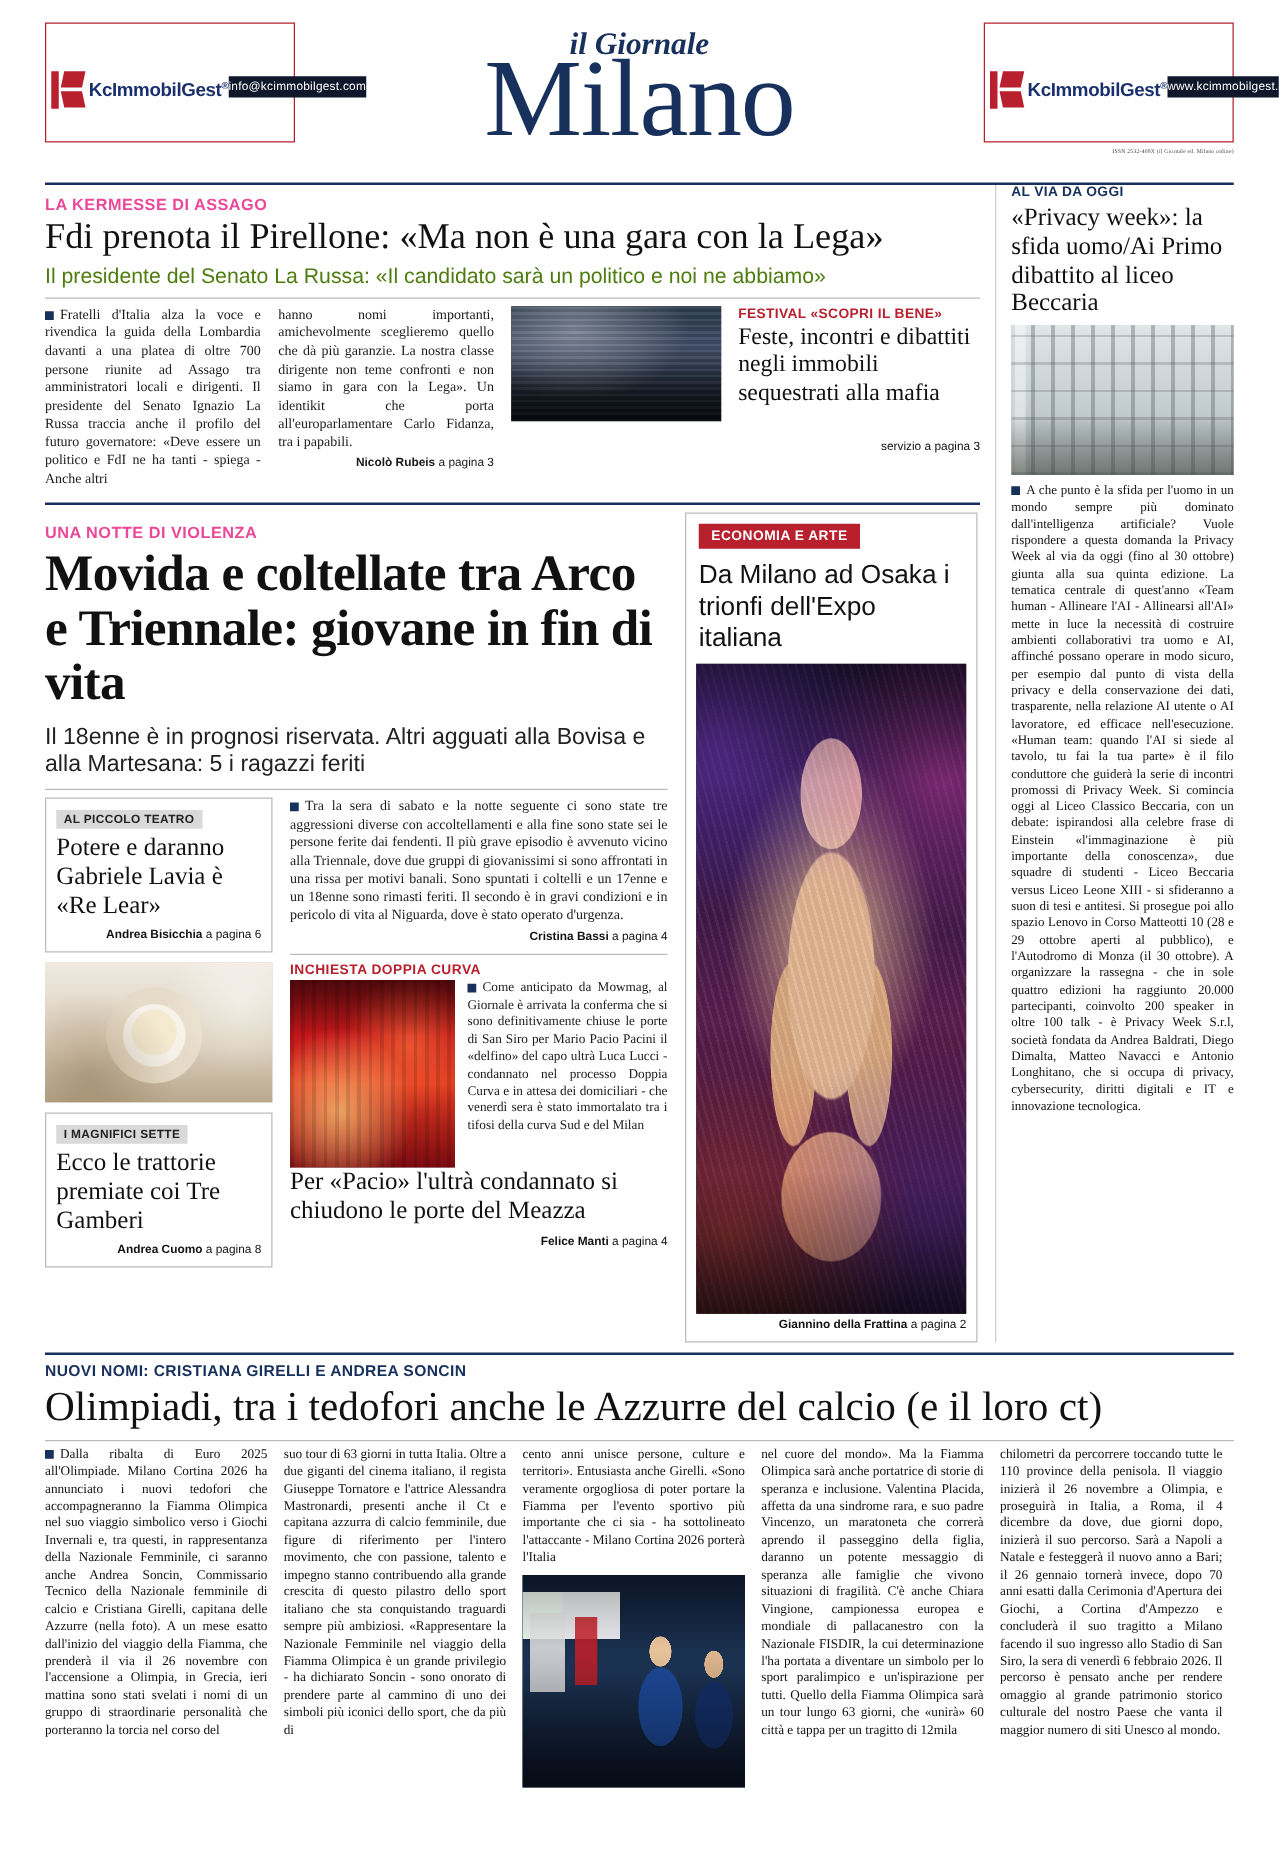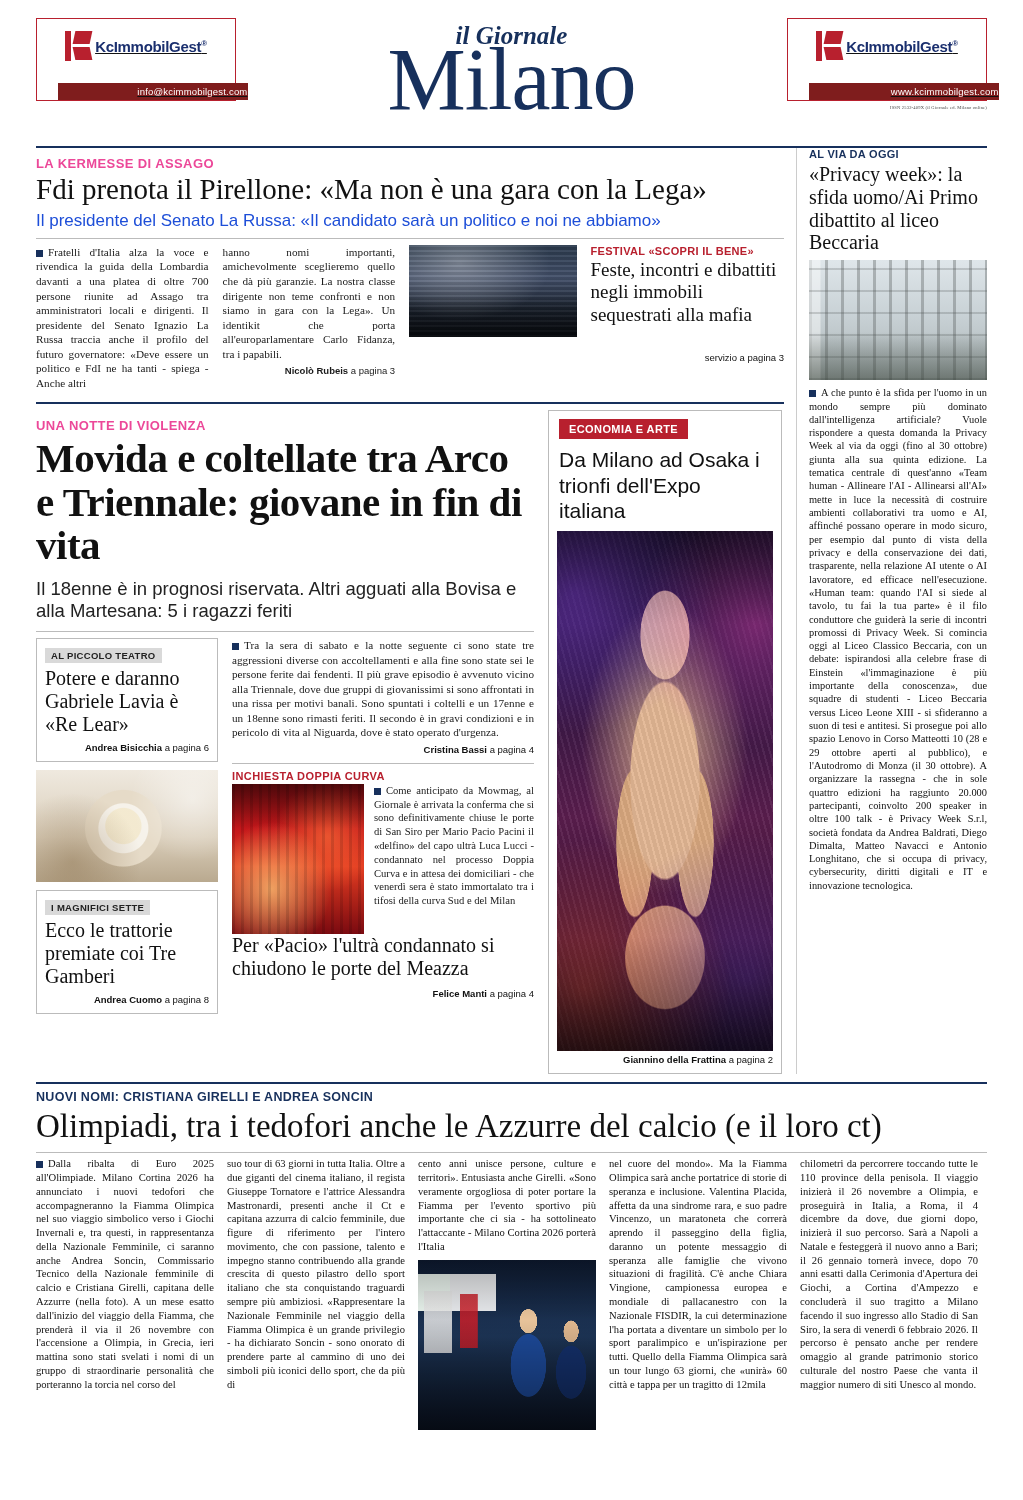--- a/index.html
+++ b/index.html
@@ -10,36 +10,35 @@
     font-family: "Liberation Serif", serif;
     color: #111;
     position: relative;
     overflow: hidden;
   }
   .page { width:1023px; height:1500px; padding: 18px 36px 10px 36px; position:relative; }
 
   
   .masthead { display:flex; align-items:flex-start; justify-content:space-between; height:120px; }
   .ad-box {
-    width: 200px; height: 83px; border:1px solid #b8202e; background:#fff;
-    display:flex; flex-direction:column; align-items:center; justify-content:space-between;
+    width: 200px; height: 96px; border:1px solid #b8202e; background:#fff;
+    display:flex; align-items:center; justify-content:space-between;
     padding:6px 4px 0 4px;
-    text-decoration:underline;
   }
   .ad-logo { display:flex; align-items:center; gap:4px; margin-top:6px; }
   .ad-mark { width:26px; height:30px; position:relative; }
   .ad-mark .bar { position:absolute; background:#b8202e; }
   .ad-mark .b1 { left:0; top:0; width:6px; height:30px; }
   .ad-mark .b2 { left:9px; top:0; width:17px; height:13px; transform: skewX(-12deg); }
   .ad-mark .b3 { left:9px; top:16px; width:17px; height:13px; transform: skewX(12deg); }
   .ad-name { font-family:"Liberation Sans",sans-serif; font-weight:bold; font-size:15px; color:#1a2f6e; letter-spacing:-0.3px;}
   .ad-name sup { font-size:8px; }
   .ad-url {
-    width:100%; background:#7f1d1d; color:#fff; font-family:"Liberation Sans",sans-serif;
-    font-size:9.5px; text-align:right; padding:3px 0; letter-spacing:0.2px;margin-left:33px;
+    width:100%; background:#0f172a; color:#fff; font-family:"Liberation Sans",sans-serif;
+    font-size:9.5px; text-align:right; padding:3px 0; letter-spacing:0.2px;
   }
   .title-block { flex:1; text-align:center; position:relative; padding-top:4px;}
   .kicker-ilgiornale {
     font-family:"Liberation Serif", serif; font-style:italic; font-weight:bold;
     font-size:25px; color:#17305c; margin-bottom:-14px;
   }
   .milano {
     font-family:"Liberation Serif", serif; font-weight:normal; font-size:88px;
     color:#17305c; letter-spacing:-1px; line-height:1;
   }
@@ -60,21 +59,21 @@
   .sec-label {
     font-family:"Liberation Sans",sans-serif; font-weight:bold; font-size:13px;
     color:#ec4899; letter-spacing:0.4px; text-transform:uppercase; margin:8px 0 2px 0;
   }
   .sec-label.red { color:#b8202e; }
   h1.headline {
     font-family:"Liberation Serif", serif; font-weight:normal; font-size:29px;
     line-height:1.12; margin:2px 0 6px 0; color:#111;
   }
   .subhead {
-    font-family:"Liberation Sans",sans-serif; font-size:17px; color:#1d4ed8;
+    font-family:"Liberation Sans",sans-serif; font-size:17px; color:#4d7c0f;
     line-height:1.2; margin-bottom:6px; font-weight:300;
   }
 
   .body-text { font-size:11.2px; line-height:1.3; text-align:justify; color:#1a1a1a; }
   .body-text p { margin:0 0 4px 0; }
   .sq::before {
     content:""; display:inline-block; width:7px; height:7px; background:#17305c;
     margin-right:5px; vertical-align:middle;
   }
   .byline {

